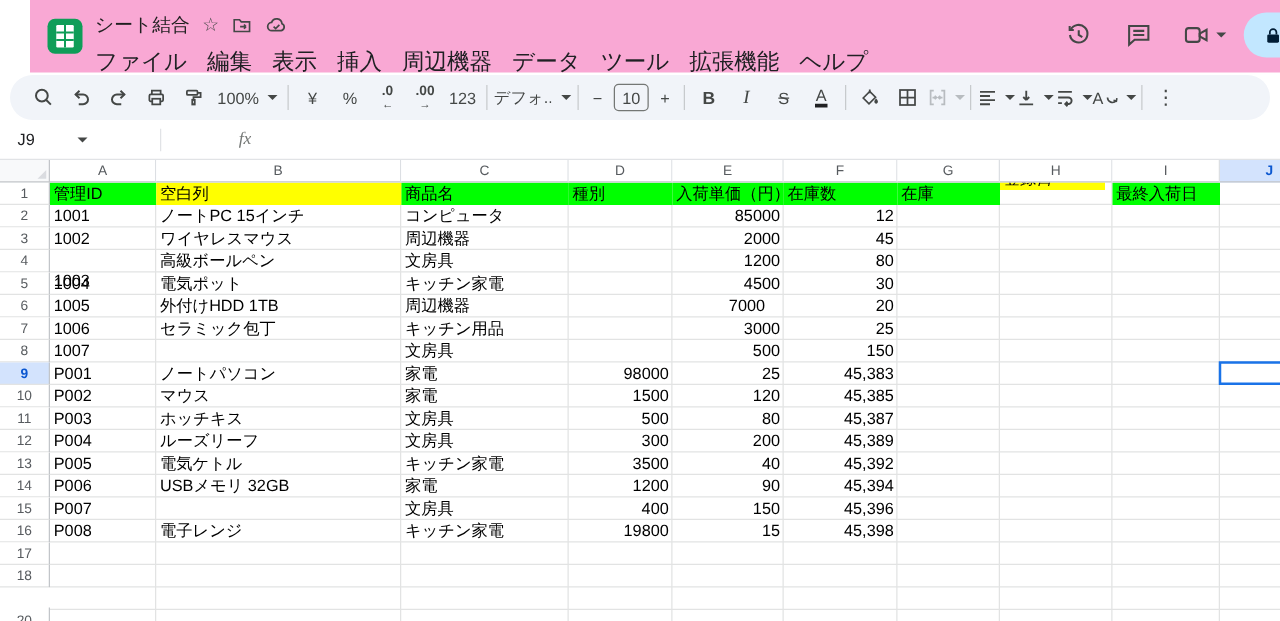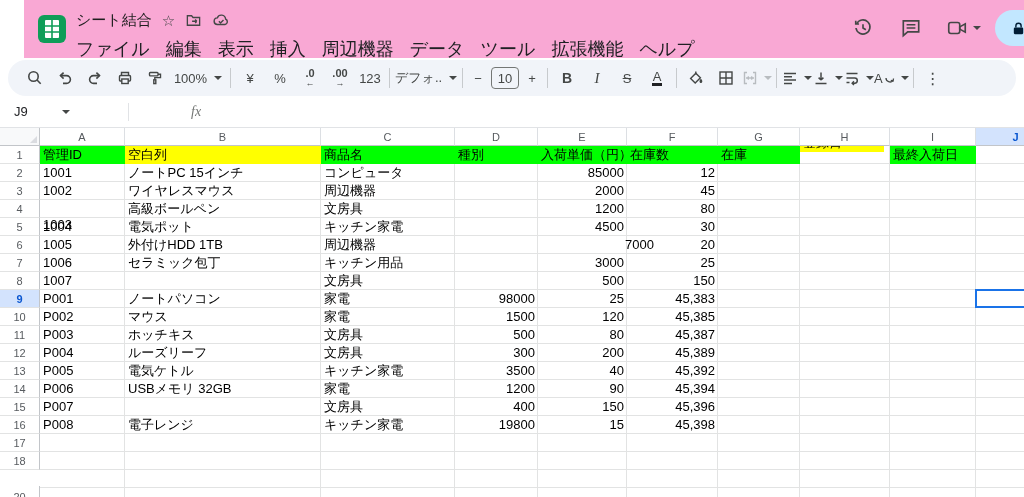--- a/index.html
+++ b/index.html
@@ -324,21 +324,21 @@
     <div class="cell r" style="left: 538px; top: 72px; width: 89px; height: 18px;">1200</div>
     <div class="cell r" style="left: 627px; top: 72px; width: 91px; height: 18px;">80</div>
     <div class="cell" style="left: 40px; top: 90px; width: 85px; height: 18px;">1004</div>
     <div class="cell" style="left: 125px; top: 90px; width: 196px; height: 18px;">電気ポット</div>
     <div class="cell" style="left: 321px; top: 90px; width: 134px; height: 18px;">キッチン家電</div>
     <div class="cell r" style="left: 538px; top: 90px; width: 89px; height: 18px;">4500</div>
     <div class="cell r" style="left: 627px; top: 90px; width: 91px; height: 18px;">30</div>
     <div class="cell" style="left: 40px; top: 108px; width: 85px; height: 18px;">1005</div>
     <div class="cell" style="left: 125px; top: 108px; width: 196px; height: 18px;">外付けHDD 1TB</div>
     <div class="cell" style="left: 321px; top: 108px; width: 134px; height: 18px;">周辺機器</div>
-    <div class="cell r" style="left: 568px; top: 108px; width: 89px; height: 18px; text-align: right;">7000</div>
+    <div class="cell r" style="left: 526px; top: 108px; width: 89px; height: 18px; text-align: right;">7000</div>
     <div class="cell r" style="left: 627px; top: 108px; width: 91px; height: 18px;">20</div>
     <div class="cell" style="left: 40px; top: 126px; width: 85px; height: 18px;">1006</div>
     <div class="cell" style="left: 321px; top: 126px; width: 134px; height: 18px;">キッチン用品</div>
     <div class="cell" style="left: 125px; top: 126px; width: 196px; height: 18px;">セラミック包丁</div>
     <div class="cell r" style="left: 538px; top: 126px; width: 89px; height: 18px;">3000</div>
     <div class="cell r" style="left: 627px; top: 126px; width: 91px; height: 18px;">25</div>
     <div class="cell" style="left: 40px; top: 144px; width: 85px; height: 18px;">1007</div>
     <div class="cell" style="left: 321px; top: 144px; width: 134px; height: 18px;">文房具</div>
     <div class="cell r" style="left: 538px; top: 144px; width: 89px; height: 18px;">500</div>
     <div class="cell r" style="left: 627px; top: 144px; width: 91px; height: 18px;">150</div>

